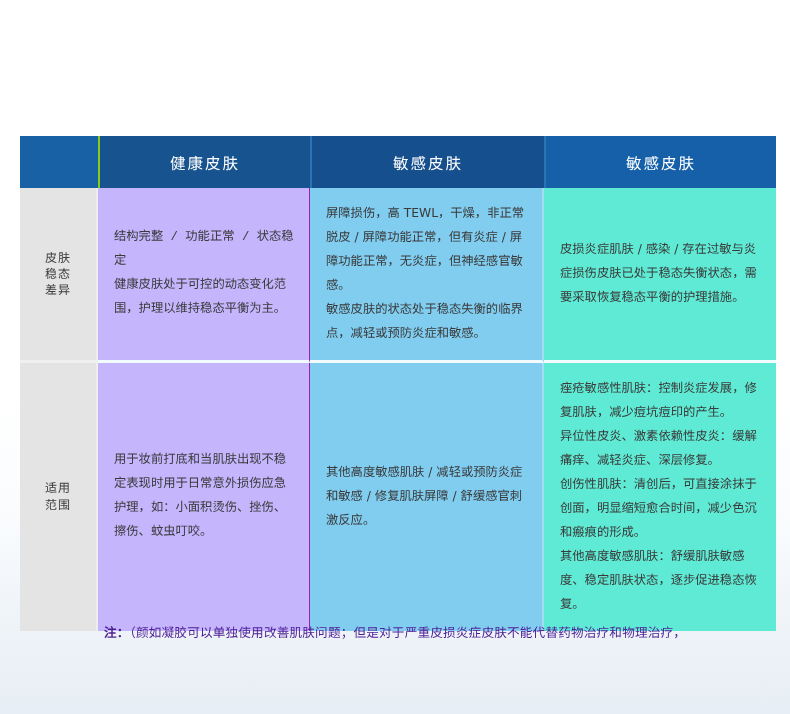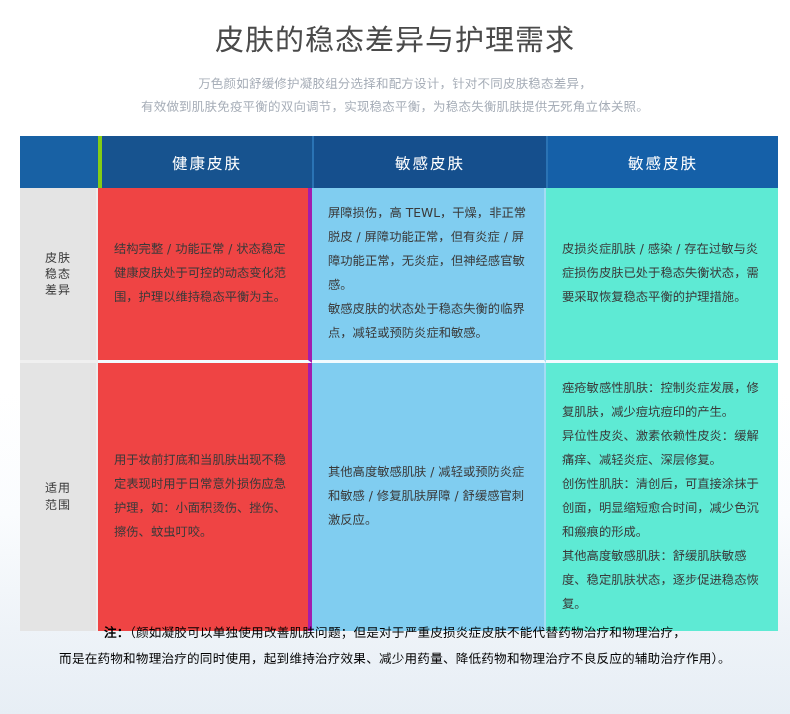--- a/index.html
+++ b/index.html
@@ -72,21 +72,21 @@
     height: 52px;
     font-size: 15.5px;
     font-weight: 400;
     color: #ffffff;
     letter-spacing: 2px;
     text-align: center;
     vertical-align: middle;
     padding: 0;
   }
   th.hd-corner   { background: #1861a4; width: 78px; }
-  th.hd-c1       { background: #17538f; width: 210px; border-left: 4px solid #84cc16; }
+  th.hd-c1       { background: #17538f; width: 210px; border-left: 2px solid #84cc16; }
   th.hd-c2       { background: #154f8d; width: 232px; border-left: 2px solid #2a73b4; }
   th.hd-c3       { background: #1560a8; width: 230px; border-left: 2px solid #2a73b4; }
 
   
   tbody td {
     vertical-align: middle;
     padding: 0;
     margin-top: 30px;
   }
   td.rowlabel {
@@ -101,21 +101,21 @@
   td.rowlabel .rl {
     display: block;
   }
 
   td.cell {
     font-size: 12.3px;
     line-height: 1.95;
     color: #3a3a3a;
     padding: 14px 15px 14px 16px;
   }
-  td.c1 { background: #ef4444; border-right: 4px solid #a21caf; }
+  td.c1 { background: #c4b5fd; border-right: 1px solid #a21caf; font-family: Liberation Mono, monospace; }
   td.c2 { background: #80cdf0; border-right: 2px solid #a4dcf4; }
   td.c3 { background: #5eead4; }
 
   tr.row1 td.c1,
   tr.row1 td.c2,
   tr.row1 td.c3,
   tr.row1 td.rowlabel { border-bottom: 3px solid #f2fbff; }
   tr.row1 td.rowlabel { border-bottom-color: #f0f0f0; }
 
   td.cell p {
@@ -127,38 +127,31 @@
 
   
   .note {
     position: absolute;
     left: 0;
     top: 620px;
     width: 790px;
     text-align: center;
     font-size: 12.6px;
     line-height: 2.05;
-    color: #000000;
+    color: #4c1d95;
     letter-spacing: 0.2px;
   }
   .note .nl { display: block; }
   .note .nb { font-weight: bold; }
 </style>
 </head>
 <body>
 
 <div class="page">
 
-  <div class="header-block">
-    <h1 class="main-title">皮肤的稳态差异与护理需求</h1>
-    <div class="subtitle">
-      <span class="sub-line">万色颜如舒缓修护凝胶组分选择和配方设计，针对不同皮肤稳态差异，</span>
-      <span class="sub-line">有效做到肌肤免疫平衡的双向调节，实现稳态平衡，为稳态失衡肌肤提供无死角立体关照。</span>
-    </div>
-  </div>
 
   <div class="table-wrap">
     <table class="matrix">
       <thead>
         <tr>
           <th class="hd-corner"></th>
           <th class="hd-c1">健康皮肤</th>
           <th class="hd-c2">敏感皮肤</th>
           <th class="hd-c3">敏感皮肤</th>
         </tr>
@@ -202,16 +195,15 @@
             <p>其他高度敏感肌肤：舒缓肌肤敏感度、稳定肌肤状态，逐步促进稳态恢复。</p>
           </td>
         </tr>
 
       </tbody>
     </table>
   </div>
 
   <div class="note">
     <span class="nl"><span class="nb">注：</span>（颜如凝胶可以单独使用改善肌肤问题；但是对于严重皮损炎症皮肤不能代替药物治疗和物理治疗，</span>
-    <span class="nl">而是在药物和物理治疗的同时使用，起到维持治疗效果、减少用药量、降低药物和物理治疗不良反应的辅助治疗作用）。</span>
   </div>
 
 </div>
 
 </body></html>

